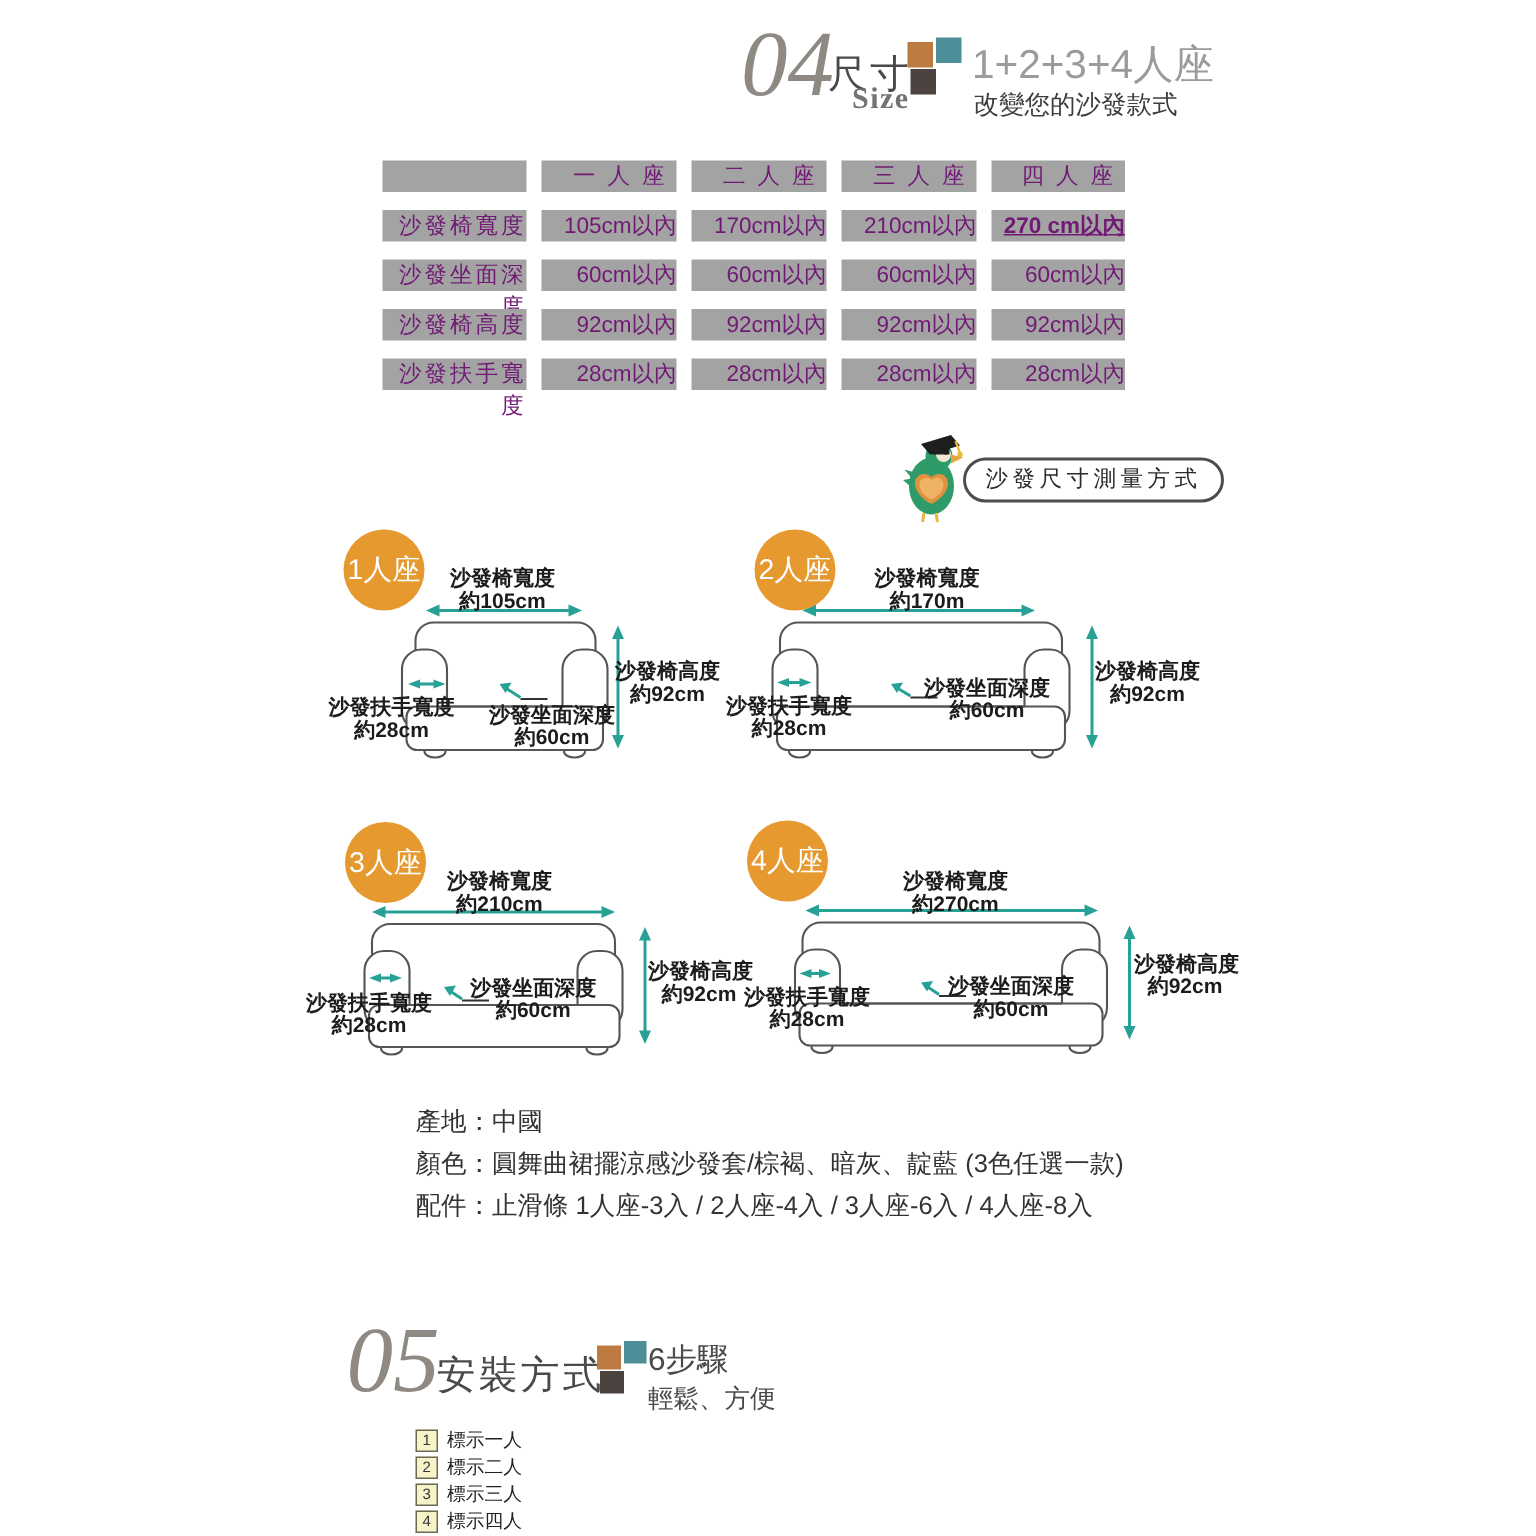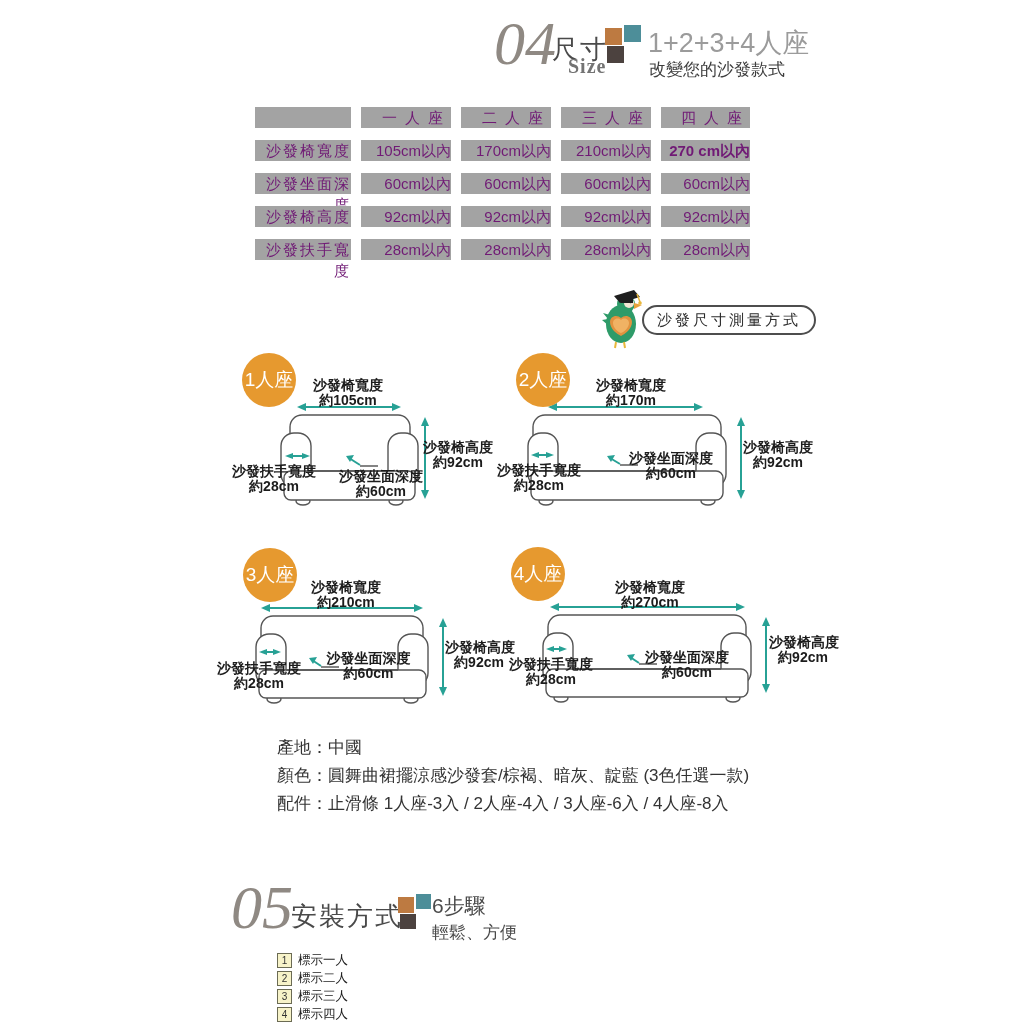--- a/index.html
+++ b/index.html
@@ -17,29 +17,29 @@
   .sq.dark{background:#4c423f;}
   .headline{font-size:27px;color:#9b9b9b;}
   .subheadline{font-size:17px;color:#3d3d3d;}
 
   
   .grid-table{position:absolute;left:255px;top:107px;display:grid;
               grid-template-columns:96px 90px 90px 90px 89px;column-gap:10px;row-gap:12px;}
   .cell{height:21px;background:#a3a3a3;color:#701a75;font-size:15px;line-height:21px;text-align:right;}
   .cell.head{letter-spacing:8px;padding-left:8px;}
   .cell.rowlabel{letter-spacing:2px;padding-left:2px;}
-  .cell.bold{font-weight:bold;}
+  .cell.bold{font-weight:bold;text-decoration:underline;}
 
   
   .pill{position:absolute;left:642px;top:305px;height:26px;line-height:26px;padding:0 13px;
         border:2px solid #4d4d4d;border-radius:16px;background:#fff;
         font-size:15px;letter-spacing:3px;color:#2b2b2b;}
 
   
-  .diagram{position:absolute;margin-left:13px;}
+  .diagram{position:absolute;}
   .diagram svg{position:absolute;left:0;top:0;}
   .badge{position:absolute;width:54px;height:54px;border-radius:50%;background:#e6992f;color:#fff;
          display:flex;align-items:center;justify-content:center;font-size:19px;}
   .dlabel{position:absolute;text-align:center;font-size:14px;font-weight:bold;color:#1c1c1c;
           line-height:15px;white-space:nowrap;}
 
   
   .specs{position:absolute;left:277px;top:736px;}
   .spec-line{height:28px;font-size:17px;color:#333;}
 

